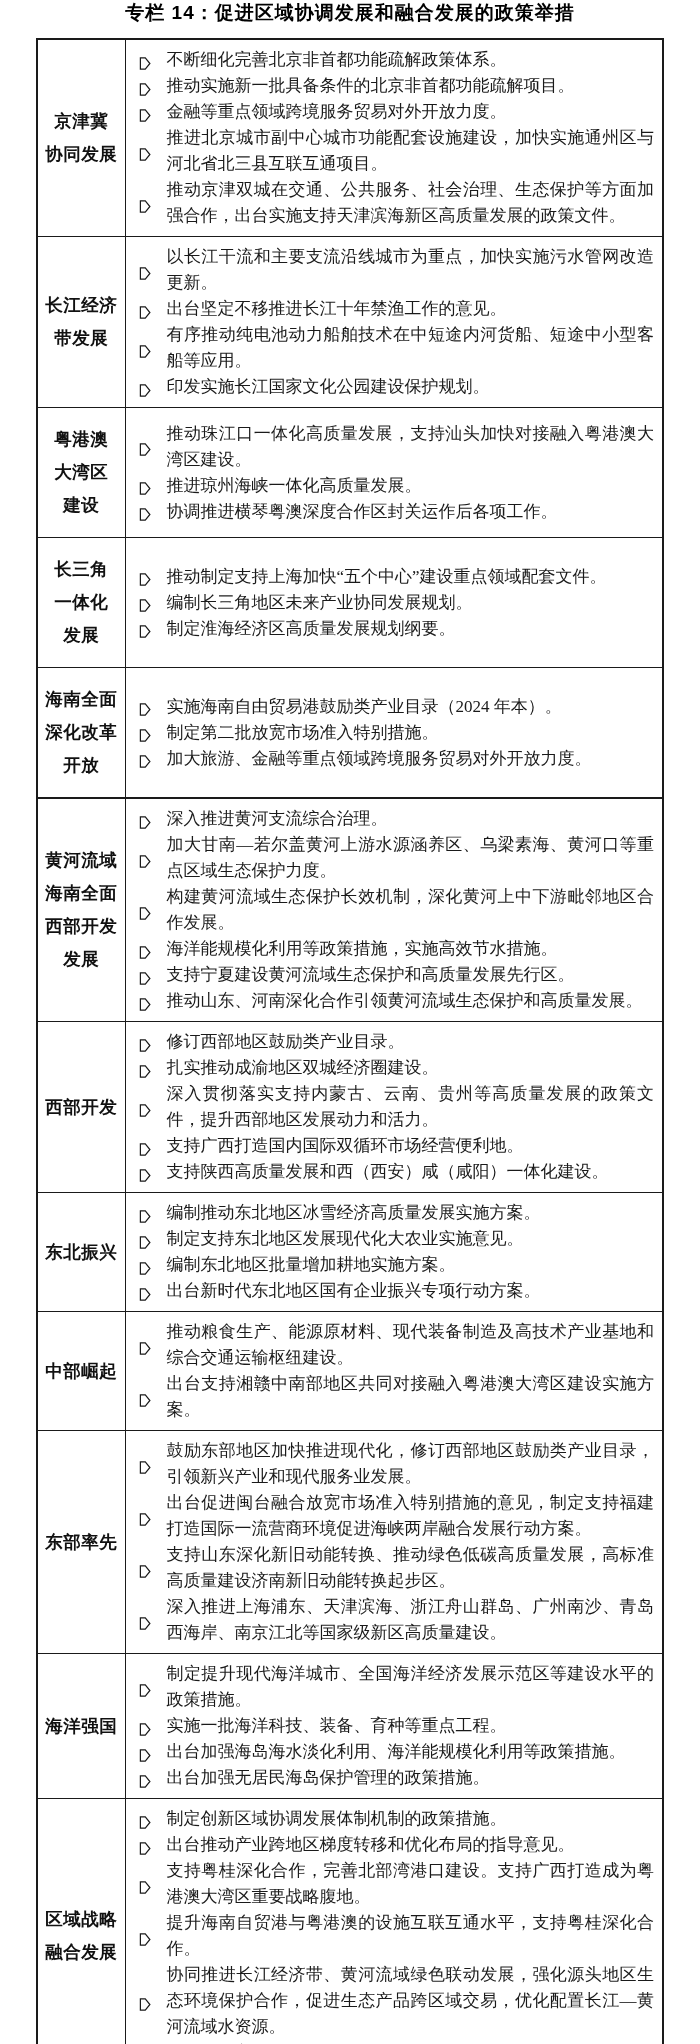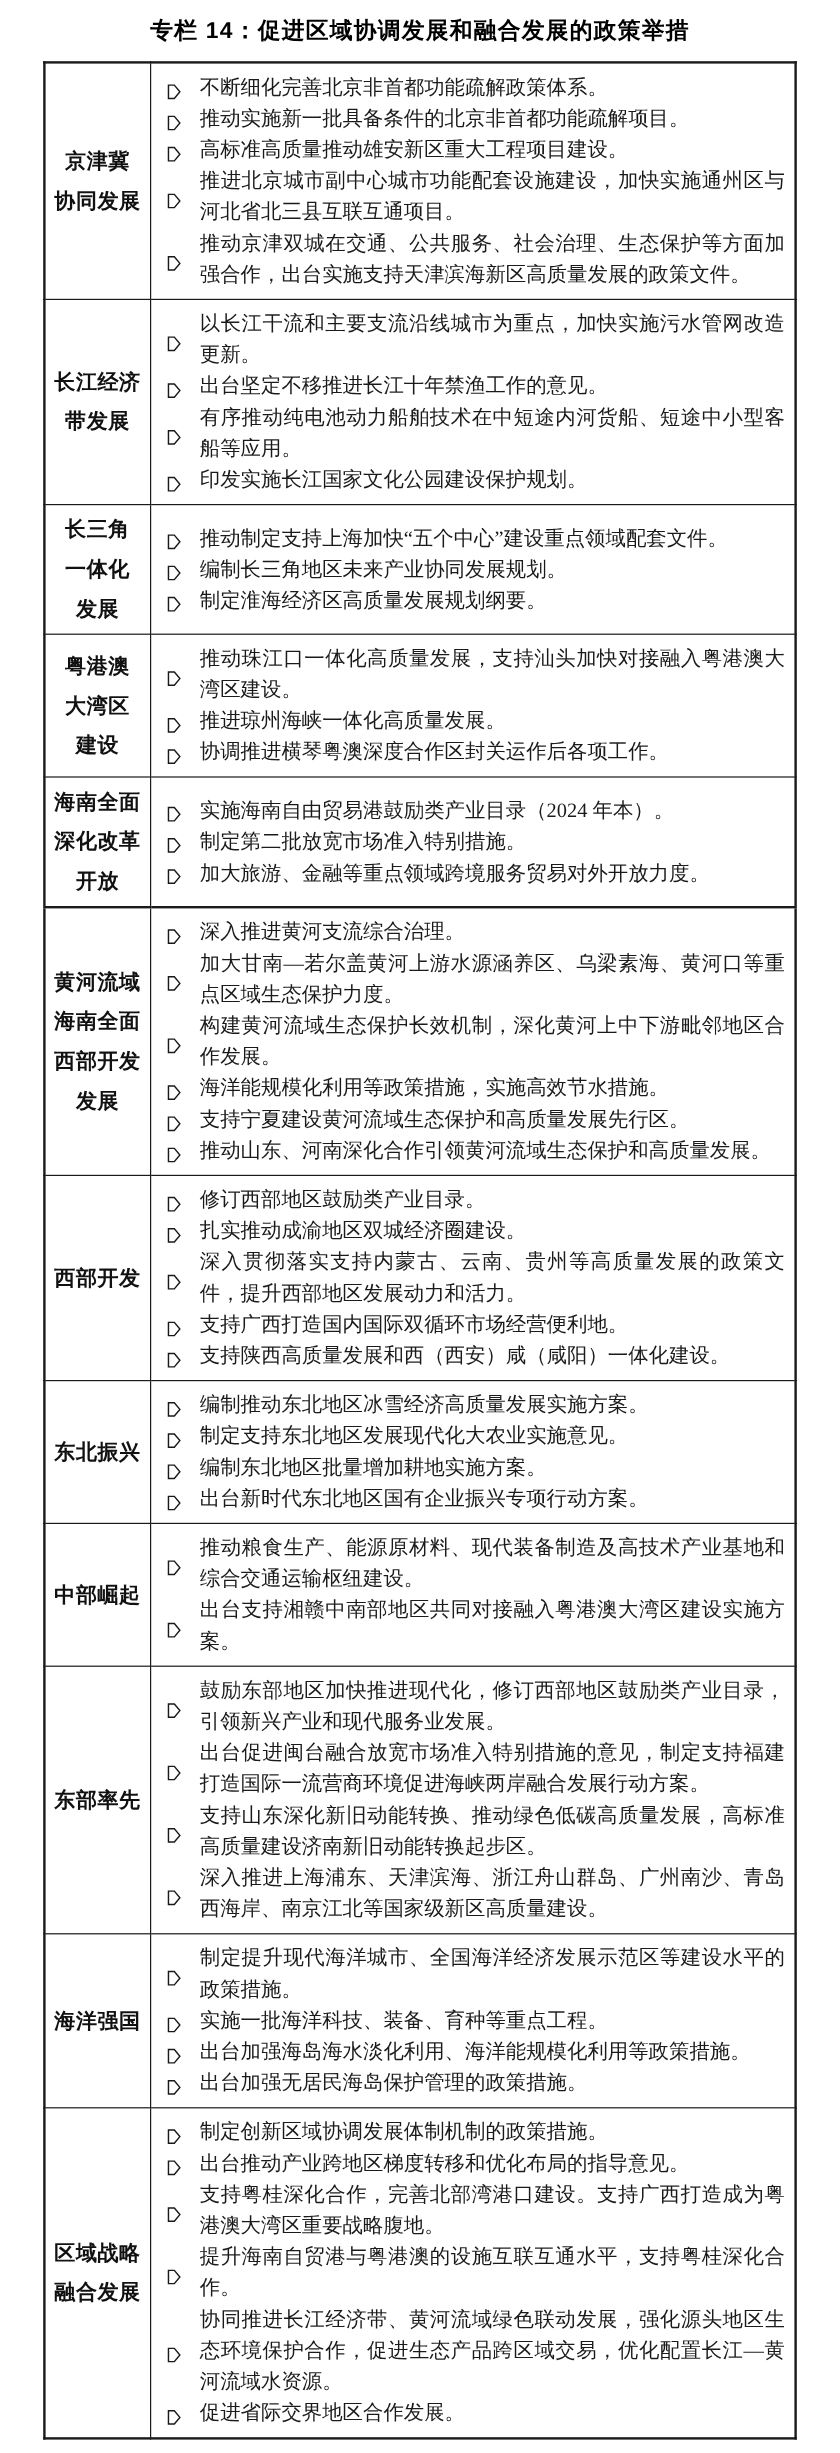--- a/index.html
+++ b/index.html
@@ -8,21 +8,20 @@
   }
   *{margin:0;padding:0;box-sizing:border-box;}
   html,body{background:var(--paper);}
   body{
     width:700px;
     min-height:2044px;
     font-family:"Liberation Serif","DejaVu Serif",serif;
     color:var(--ink);
   }
   .page-title{
-    margin-top:13px;
     text-align:center;
     font-family:"Liberation Sans","DejaVu Sans",sans-serif;
     font-weight:bold;
     font-size:19px;
     letter-spacing:1px;
     color:#000;
   }
   .table-wrap{
     margin:12px 36px 0 36px;
   }
@@ -39,21 +38,21 @@
   tr.heavy-bottom th, tr.heavy-bottom td{
     border-bottom:2px solid var(--ink);
   }
   th.section-label{
     width:88px;
     font-family:"Liberation Sans","DejaVu Sans",sans-serif;
     font-weight:bold;
     font-size:17.5px;
     line-height:33px;
     text-align:center;
-    padding:4px 2px;
+    padding:15px 2px;
     letter-spacing:0.5px;
     color:#111;
     margin-top:37px;
   }
   td.section-items{
     padding:7px 8px 7px 0;
   }
   .item{
     display:flex;
     align-items:center;
@@ -104,21 +103,21 @@
                 </svg>
               </span>
               <span class="item-text">推动实施新一批具备条件的北京非首都功能疏解项目。</span>
             </div>
             <div class="item">
               <span class="bullet">
                 <svg viewBox="0 0 13 16" xmlns="http://www.w3.org/2000/svg">
                   <polygon points="1.5,2 6.8,2 11.8,8 6.8,14 1.5,14" fill="none" stroke="#1a1a1a" stroke-width="1.3" stroke-linejoin="miter"></polygon>
                 </svg>
               </span>
-              <span class="item-text">高标准高质量推动雄安新区重大工程项目建设。</span>
+              <span class="item-text">金融等重点领域跨境服务贸易对外开放力度。</span>
             </div>
             <div class="item">
               <span class="bullet">
                 <svg viewBox="0 0 13 16" xmlns="http://www.w3.org/2000/svg">
                   <polygon points="1.5,2 6.8,2 11.8,8 6.8,14 1.5,14" fill="none" stroke="#1a1a1a" stroke-width="1.3" stroke-linejoin="miter"></polygon>
                 </svg>
               </span>
               <span class="item-text">推进北京城市副中心城市功能配套设施建设，加快实施通州区与河北省北三县互联互通项目。</span>
             </div>
             <div class="item">
@@ -161,20 +160,53 @@
               </span>
               <span class="item-text">有序推动纯电池动力船舶技术在中短途内河货船、短途中小型客船等应用。</span>
             </div>
             <div class="item">
               <span class="bullet">
                 <svg viewBox="0 0 13 16" xmlns="http://www.w3.org/2000/svg">
                   <polygon points="1.5,2 6.8,2 11.8,8 6.8,14 1.5,14" fill="none" stroke="#1a1a1a" stroke-width="1.3" stroke-linejoin="miter"></polygon>
                 </svg>
               </span>
               <span class="item-text">印发实施长江国家文化公园建设保护规划。</span>
+            </div>
+          </td>
+        </tr>
+        <tr>
+          <th class="section-label">
+            <span class="label-line">粤港澳</span>
+            <span class="label-line">大湾区</span>
+            <span class="label-line">建设</span>
+          </th>
+          <td class="section-items">
+            <div class="item">
+              <span class="bullet">
+                <svg viewBox="0 0 13 16" xmlns="http://www.w3.org/2000/svg">
+                  <polygon points="1.5,2 6.8,2 11.8,8 6.8,14 1.5,14" fill="none" stroke="#1a1a1a" stroke-width="1.3" stroke-linejoin="miter"></polygon>
+                </svg>
+              </span>
+              <span class="item-text">推动珠江口一体化高质量发展，支持汕头加快对接融入粤港澳大湾区建设。</span>
+            </div>
+            <div class="item">
+              <span class="bullet">
+                <svg viewBox="0 0 13 16" xmlns="http://www.w3.org/2000/svg">
+                  <polygon points="1.5,2 6.8,2 11.8,8 6.8,14 1.5,14" fill="none" stroke="#1a1a1a" stroke-width="1.3" stroke-linejoin="miter"></polygon>
+                </svg>
+              </span>
+              <span class="item-text">推进琼州海峡一体化高质量发展。</span>
+            </div>
+            <div class="item">
+              <span class="bullet">
+                <svg viewBox="0 0 13 16" xmlns="http://www.w3.org/2000/svg">
+                  <polygon points="1.5,2 6.8,2 11.8,8 6.8,14 1.5,14" fill="none" stroke="#1a1a1a" stroke-width="1.3" stroke-linejoin="miter"></polygon>
+                </svg>
+              </span>
+              <span class="item-text">协调推进横琴粤澳深度合作区封关运作后各项工作。</span>
             </div>
           </td>
         </tr>
         <tr>
           <th class="section-label">
             <span class="label-line">长三角</span>
             <span class="label-line">一体化</span>
             <span class="label-line">发展</span>
           </th>
           <td class="section-items">
@@ -194,53 +226,20 @@
               </span>
               <span class="item-text">编制长三角地区未来产业协同发展规划。</span>
             </div>
             <div class="item">
               <span class="bullet">
                 <svg viewBox="0 0 13 16" xmlns="http://www.w3.org/2000/svg">
                   <polygon points="1.5,2 6.8,2 11.8,8 6.8,14 1.5,14" fill="none" stroke="#1a1a1a" stroke-width="1.3" stroke-linejoin="miter"></polygon>
                 </svg>
               </span>
               <span class="item-text">制定淮海经济区高质量发展规划纲要。</span>
-            </div>
-          </td>
-        </tr>
-        <tr>
-          <th class="section-label">
-            <span class="label-line">粤港澳</span>
-            <span class="label-line">大湾区</span>
-            <span class="label-line">建设</span>
-          </th>
-          <td class="section-items">
-            <div class="item">
-              <span class="bullet">
-                <svg viewBox="0 0 13 16" xmlns="http://www.w3.org/2000/svg">
-                  <polygon points="1.5,2 6.8,2 11.8,8 6.8,14 1.5,14" fill="none" stroke="#1a1a1a" stroke-width="1.3" stroke-linejoin="miter"></polygon>
-                </svg>
-              </span>
-              <span class="item-text">推动珠江口一体化高质量发展，支持汕头加快对接融入粤港澳大湾区建设。</span>
-            </div>
-            <div class="item">
-              <span class="bullet">
-                <svg viewBox="0 0 13 16" xmlns="http://www.w3.org/2000/svg">
-                  <polygon points="1.5,2 6.8,2 11.8,8 6.8,14 1.5,14" fill="none" stroke="#1a1a1a" stroke-width="1.3" stroke-linejoin="miter"></polygon>
-                </svg>
-              </span>
-              <span class="item-text">推进琼州海峡一体化高质量发展。</span>
-            </div>
-            <div class="item">
-              <span class="bullet">
-                <svg viewBox="0 0 13 16" xmlns="http://www.w3.org/2000/svg">
-                  <polygon points="1.5,2 6.8,2 11.8,8 6.8,14 1.5,14" fill="none" stroke="#1a1a1a" stroke-width="1.3" stroke-linejoin="miter"></polygon>
-                </svg>
-              </span>
-              <span class="item-text">协调推进横琴粤澳深度合作区封关运作后各项工作。</span>
             </div>
           </td>
         </tr>
         <tr class="heavy-bottom">
           <th class="section-label">
             <span class="label-line">海南全面</span>
             <span class="label-line">深化改革</span>
             <span class="label-line">开放</span>
           </th>
           <td class="section-items">

